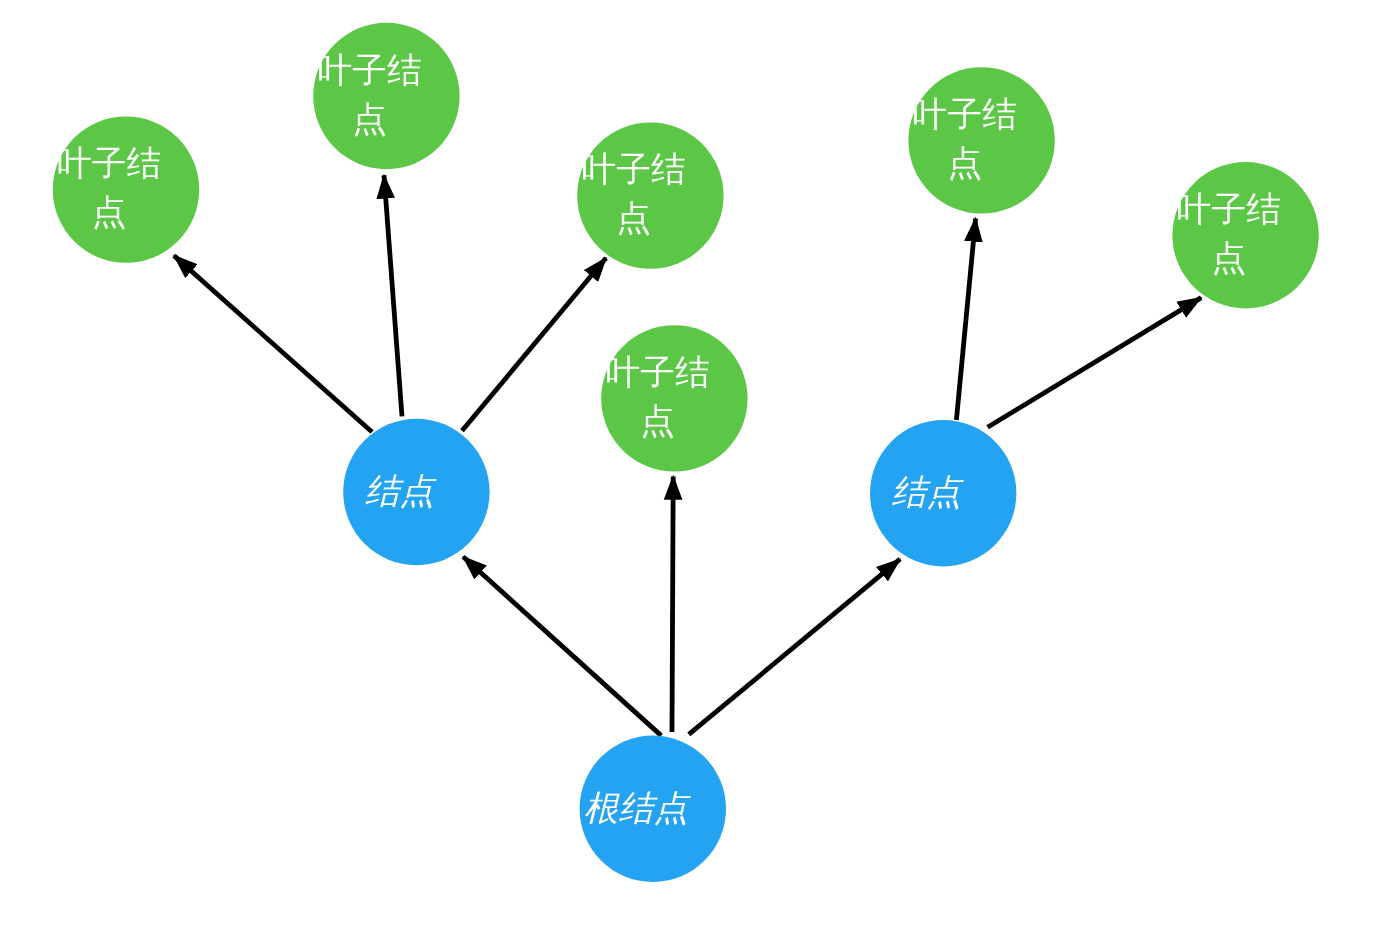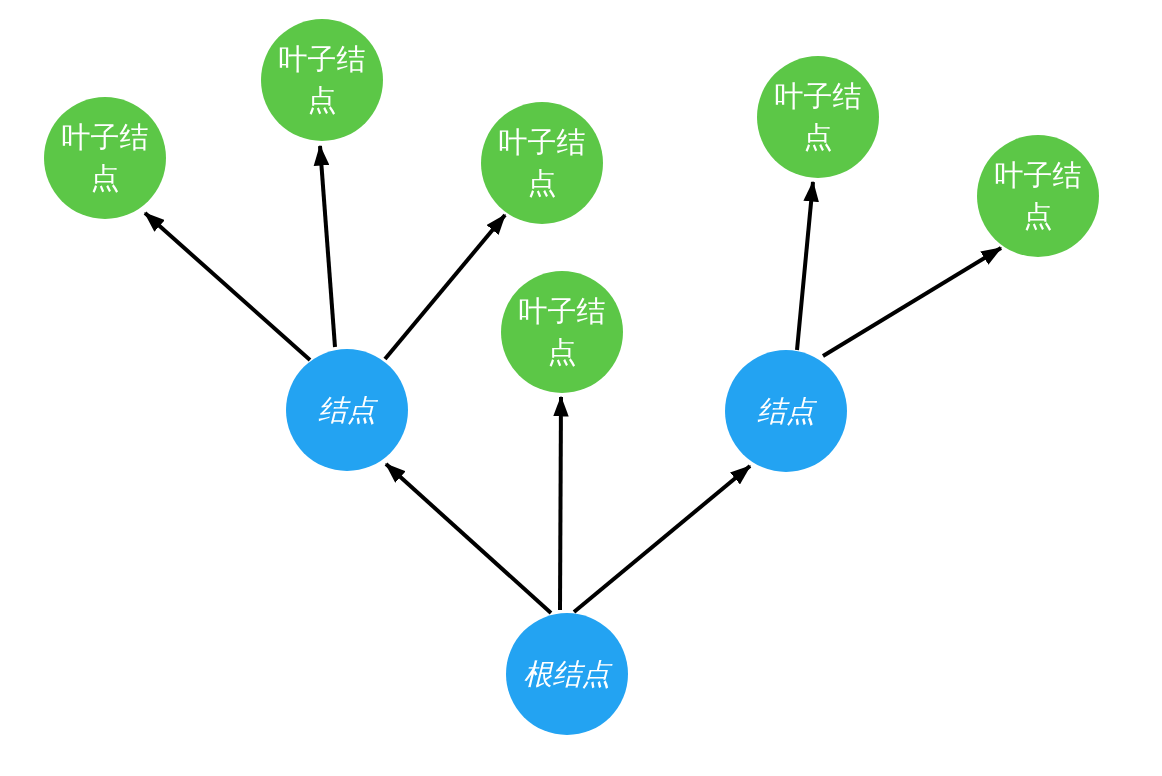--- a/index.html
+++ b/index.html
@@ -33,35 +33,34 @@
     fill: var(--arrow, #000);
   }
   .node {
     position: absolute;
     width: 122px;
     height: 122px;
     border-radius: 50%;
     transform: translate(-50%, -50%);
     display: flex;
     align-items: center;
-    justify-content: center;
     color: var(--label-text, #fff);
     font-size: 29px;
     font-weight: 500;
     line-height: 1.4;
     text-align: center;
   }
   .node.leaf   { background: var(--leaf-fill, #5cc747); }
   .node.branch { background: var(--branch-fill, #23a3f2); font-style: italic; }
   .node .label {
     width: 94px;
     word-break: break-all;
   }
   
-  #n-root   { left: 567px;  top: 674px; }
+  #n-root   { left: 544px;  top: 674px; }
   #n-left   { left: 347px;  top: 410px; }
   #n-right  { left: 786px;  top: 411px; }
   #n-leaf1  { left: 105px;  top: 158px; }
   #n-leaf2  { left: 322px;  top: 80px;  }
   #n-leaf3  { left: 542px;  top: 163px; }
   #n-leaf4  { left: 562px;  top: 332px; }
   #n-leaf5  { left: 818px;  top: 117px; }
   #n-leaf6  { left: 1038px; top: 196px; }
 </style>
 </head>

